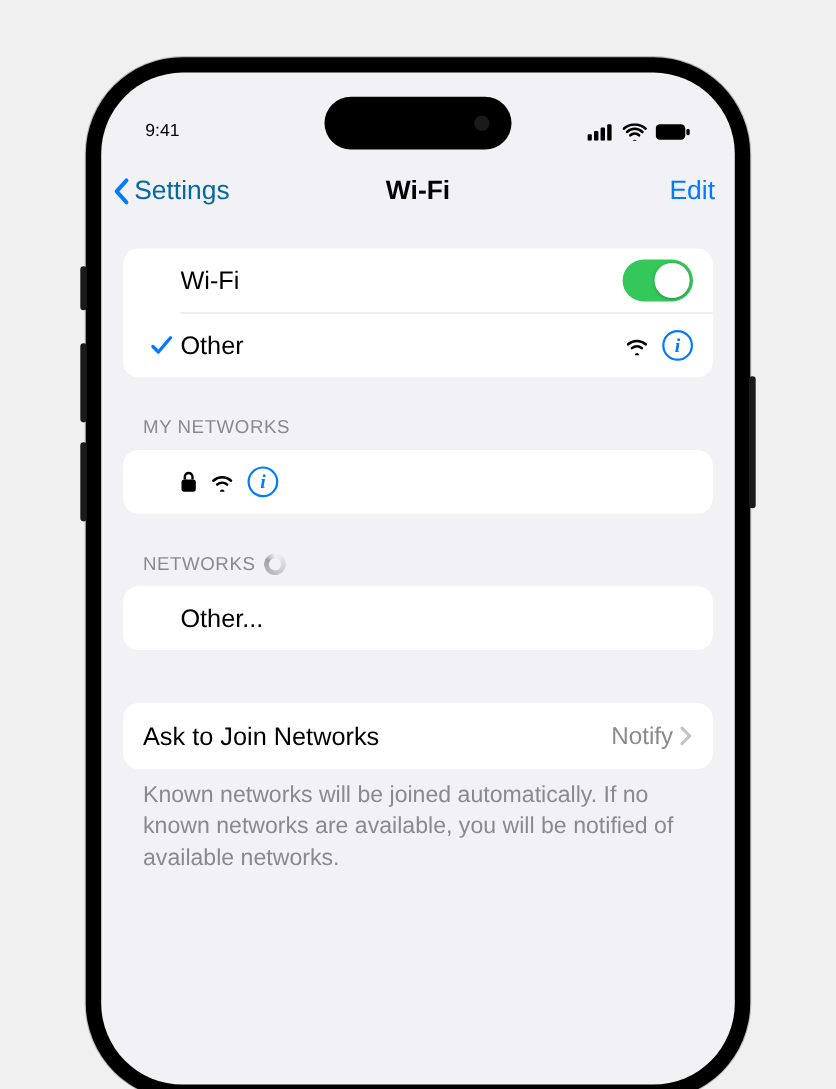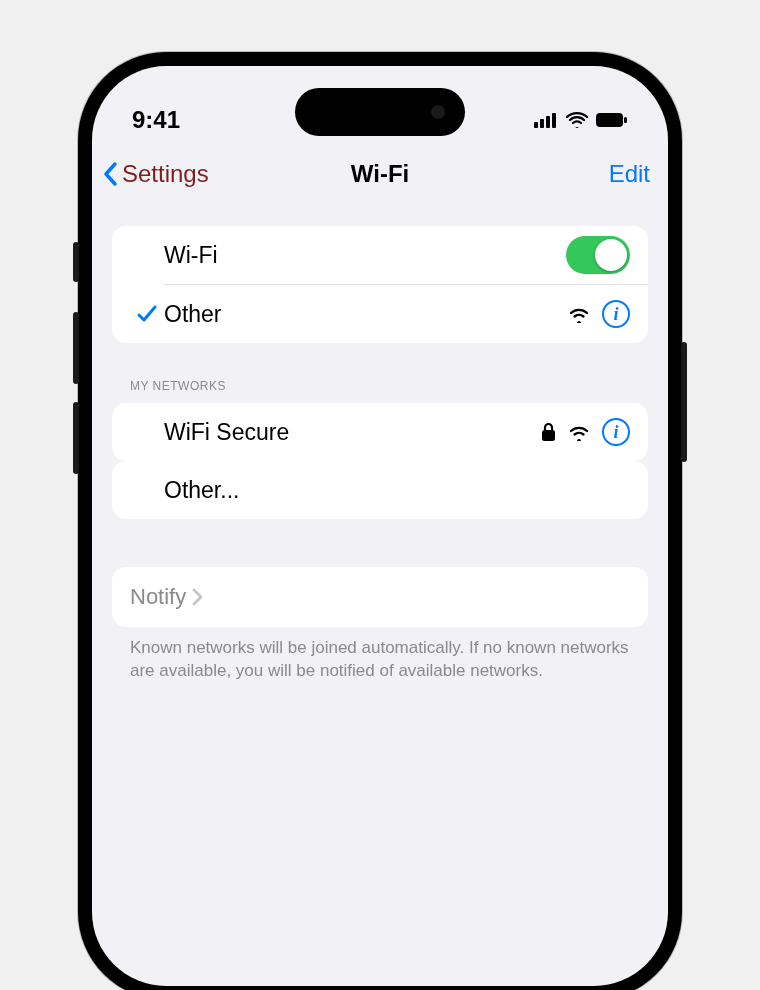--- a/index.html
+++ b/index.html
@@ -56,38 +56,38 @@
     .btn-l3{left:-5px;top:350px;width:6px;height:72px;}
     .btn-r {right:-5px;top:290px;width:6px;height:120px;}
 
     
     .status-bar {
       height: 80px;
       padding: 28px 40px 0 40px;
       display: flex;
       justify-content: space-between;
       align-items: center;
-      font-size: 24px;
-      font-weight: 700;
+      font-size: 16px;
+      font-weight: 400;
       color: #000;
     }
     .status-right { display: flex; align-items: center; gap: 8px; }
 
     
     .nav-bar {
       height: 56px;
       display: flex;
       align-items: center;
       justify-content: space-between;
       padding: 0 18px 0 10px;
     }
     .nav-back {
       display: flex;
       align-items: center;
-      color: #7f1d1d;
+      color: #0369a1;
       font-size: 24px;
       gap: 2px;
     }
     .nav-title {
       font-size: 24px;
       font-weight: 600;
       color: #000;
       position: absolute;
       left: 50%;
       transform: translateX(-50%);
@@ -130,39 +130,39 @@
       background: #34c759; position: relative;
     }
     .toggle .knob {
       position: absolute; right: 3px; top: 3px;
       width: 32px; height: 32px; border-radius: 50%;
       background: #fff;
       box-shadow: 0 1px 3px rgba(0,0,0,0.3);
     }
 
     .section-header {
-      font-size: 12px;
+      font-size: 17px;
       color: #8a8a8e;
       letter-spacing: 0.5px;
       padding: 36px 18px 10px 18px;
       display:flex; align-items:center; gap:8px;
     }
 
     .info-circle {
       width: 28px; height: 28px; border: 2px solid #007aff;
       border-radius: 50%; display: flex; align-items: center; justify-content: center;
       color: #007aff; font-size: 18px; font-family: Georgia, serif; font-style: italic; font-weight:600;
     }
 
     .ask-row { min-height: 60px; }
     .ask-value { color: #8a8a8e; font-size: 22px; margin-right: 6px; text-align: right; }
     .chevron { color: #c4c4c7; }
 
     .footer-text {
-      font-size: 17px;
+      font-size: 21px;
       color: #8a8a8e;
       line-height: 1.35;
       padding: 10px 18px 0 18px;
     }
 
     .spinner {
       width: 20px; height: 20px;
       border-radius: 50%;
       background:
         conic-gradient(from 0deg, rgba(140,140,144,0) 0deg, rgba(140,140,144,0.8) 300deg, rgba(140,140,144,0) 360deg);
@@ -239,45 +239,49 @@
               <path d="M3 8 a12 12 0 0 1 16 0" stroke="#000" stroke-width="2.3" fill="none" stroke-linecap="round"></path>
             </svg>
             <div class="info-circle">i</div>
           </div>
         </div>
       </div>
 
       <div class="section-header">MY NETWORKS</div>
       <div class="card">
         <div class="row" style="padding-left:52px;">
-          <span class="row-label">WiFi Secure</span>
           <div class="row-tail">
             <svg width="15" height="20" viewBox="0 0 15 20">
               <rect x="1" y="8" width="13" height="11" rx="2.5" fill="#000"></rect>
               <path d="M4 8 V5.5 a3.5 3.5 0 0 1 7 0 V8" stroke="#000" stroke-width="2.2" fill="none"></path>
             </svg>
             <svg width="22" height="18" viewBox="0 0 22 18">
               <path d="M11 16 a2 2 0 1 0 0.001 0 Z" fill="#000"></path>
               <path d="M6.5 11.5 a7 7 0 0 1 9 0" stroke="#000" stroke-width="2.3" fill="none" stroke-linecap="round"></path>
               <path d="M3 8 a12 12 0 0 1 16 0" stroke="#000" stroke-width="2.3" fill="none" stroke-linecap="round"></path>
             </svg>
             <div class="info-circle">i</div>
           </div>
         </div>
       </div>
 
+      <div class="section-header">
+        <span>NETWORKS</span>
+        <span class="spinner"></span>
+      </div>
       <div class="card">
         <div class="row" style="padding-left:52px;align-items:center;">
           <span class="row-label">Other...</span>
         </div>
       </div>
 
       <div style="height:48px"></div>
       <div class="card">
         <div class="row ask-row">
+          <span class="row-label">Ask to Join Networks</span>
           <span class="ask-value">Notify</span>
           <svg class="chevron" width="12" height="18" viewBox="0 0 12 18">
             <path d="M2 2 L9 9 L2 16" stroke="#c4c4c7" stroke-width="2.8" fill="none" stroke-linecap="round" stroke-linejoin="round"></path>
           </svg>
         </div>
       </div>
       <div class="footer-text">Known networks will be joined automatically. If no known networks are available, you will be notified of available networks.</div>
 
     </div>
   </div>

